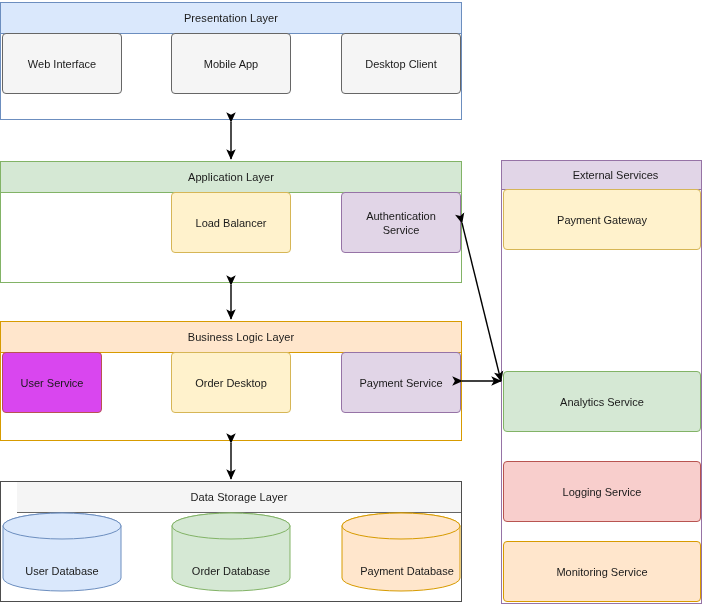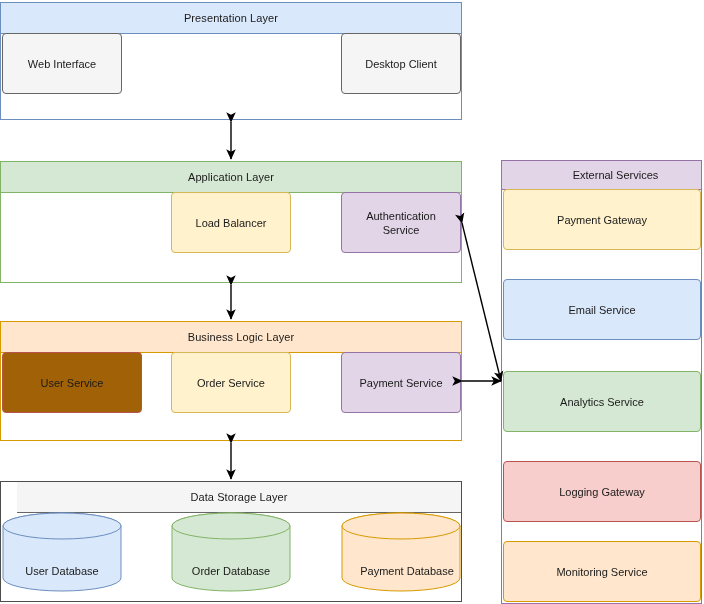--- a/index.html
+++ b/index.html
@@ -102,44 +102,47 @@
 
 <div id="canvas">
     <div class="layer" style="left: 0px; top: 2px; width: 462px; height: 118px; border-color: rgb(108, 142, 191);">
       <div class="layer-header" style="background: rgb(218, 232, 252); border-bottom: 1px solid rgb(108, 142, 191);">
         <span>Presentation Layer</span>
       </div>
     </div>
     <div class="node" style="left: 2px; top: 33px; width: 120px; height: 61px; background: rgb(245, 245, 245); border-color: rgb(102, 102, 102);">
       <span>Web Interface</span>
     </div>
+    <div class="node" style="left: 171px; top: 33px; width: 120px; height: 61px; background: rgb(245, 245, 245); border-color: rgb(102, 102, 102);">
+      <span>Mobile App</span>
+    </div>
     <div class="node" style="left: 341px; top: 33px; width: 120px; height: 61px; background: rgb(245, 245, 245); border-color: rgb(102, 102, 102);">
       <span>Desktop Client</span>
     </div>
     <div class="layer" style="left: 0px; top: 161px; width: 462px; height: 122px; border-color: rgb(130, 179, 102);">
       <div class="layer-header" style="background: rgb(213, 232, 212); border-bottom: 1px solid rgb(130, 179, 102);">
         <span>Application Layer</span>
       </div>
     </div>
     <div class="node" style="left: 171px; top: 192px; width: 120px; height: 61px; background: rgb(255, 242, 204); border-color: rgb(214, 182, 86); justify-content: center;">
       <span>Load Balancer</span>
     </div>
     <div class="node" style="left: 341px; top: 192px; width: 120px; height: 61px; background: rgb(225, 213, 231); border-color: rgb(150, 115, 166);">
       <span>Authentication Service</span>
     </div>
     <div class="layer" style="left: 0px; top: 321px; width: 462px; height: 120px; border-color: rgb(215, 155, 0);">
       <div class="layer-header" style="background: rgb(255, 230, 204); border-bottom: 1px solid rgb(215, 155, 0); padding-left: 20px;">
         <span>Business Logic Layer</span>
       </div>
     </div>
-    <div class="node" style="left: 2px; top: 352px; width: 140px; height: 61px; background: #a16207; border-color: rgb(184, 84, 80);">
+    <div class="node" style="left: 2px; top: 352px; width: 100px; height: 61px; background: #d946ef; border-color: rgb(184, 84, 80);">
       <span>User Service</span>
     </div>
     <div class="node" style="left: 171px; top: 352px; width: 120px; height: 61px; background: rgb(255, 242, 204); border-color: rgb(214, 182, 86);">
-      <span>Order Service</span>
+      <span>Order Desktop</span>
     </div>
     <div class="node" style="left: 341px; top: 352px; width: 120px; height: 61px; background: rgb(225, 213, 231); border-color: rgb(150, 115, 166);">
       <span>Payment Service</span>
     </div>
     <div class="layer" style="left: 0px; top: 481px; width: 462px; height: 121px; border-color: rgb(77, 77, 77);">
       <div class="layer-header" style="background: rgb(245, 245, 245); border-bottom: 1px solid rgb(102, 102, 102); margin-left: 16px;">
         <span>Data Storage Layer</span>
       </div>
     </div>
     <div class="db" style="left: 2px; top: 512px; width: 120px; height: 80px;">
@@ -164,28 +167,25 @@
       <div class="db-label">Payment Database</div>
     </div>
     <div class="ext-panel" style="left: 501px; top: 160px; width: 201px; height: 444px; border-color: rgb(150, 115, 166);">
       <div class="ext-header" style="background: rgb(225, 213, 231); padding-left: 28px;">
         <span>External Services</span>
       </div>
     </div>
     <div class="node" style="left: 503px; top: 189px; width: 198px; height: 61px; background: rgb(255, 242, 204); border-color: rgb(214, 182, 86);">
       <span>Payment Gateway</span>
     </div>
-    <div class="node" style="left: 503px; top: 279px; width: 198px; height: 61px; background: rgb(218, 232, 252); border-color: rgb(108, 142, 191);">
-      <span>Email Service</span>
-    </div>
     <div class="node" style="left: 503px; top: 371px; width: 198px; height: 61px; background: rgb(213, 232, 212); border-color: rgb(130, 179, 102);">
       <span>Analytics Service</span>
     </div>
     <div class="node" style="left: 503px; top: 461px; width: 198px; height: 61px; background: rgb(248, 206, 204); border-color: rgb(184, 84, 80);">
-      <span>Logging Gateway</span>
+      <span>Logging Service</span>
     </div>
     <div class="node" style="left: 503px; top: 541px; width: 198px; height: 61px; background: rgb(255, 230, 204); border-color: rgb(215, 155, 0);">
       <span>Monitoring Service</span>
     </div>
   </div>
 
 <svg class="arrows" id="arrow-layer" viewBox="0 0 704 604">
   <defs>
     <marker id="ah" markerWidth="8" markerHeight="8" refX="7" refY="4" orient="auto" markerUnits="strokeWidth">
       <path d="M0,0.6 L7.6,4 L0,7.4 L1.9,4 Z" fill="#000000"></path>

